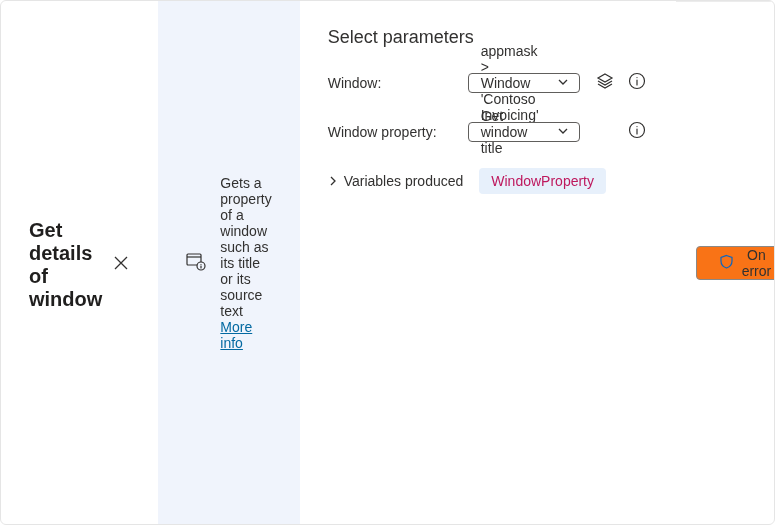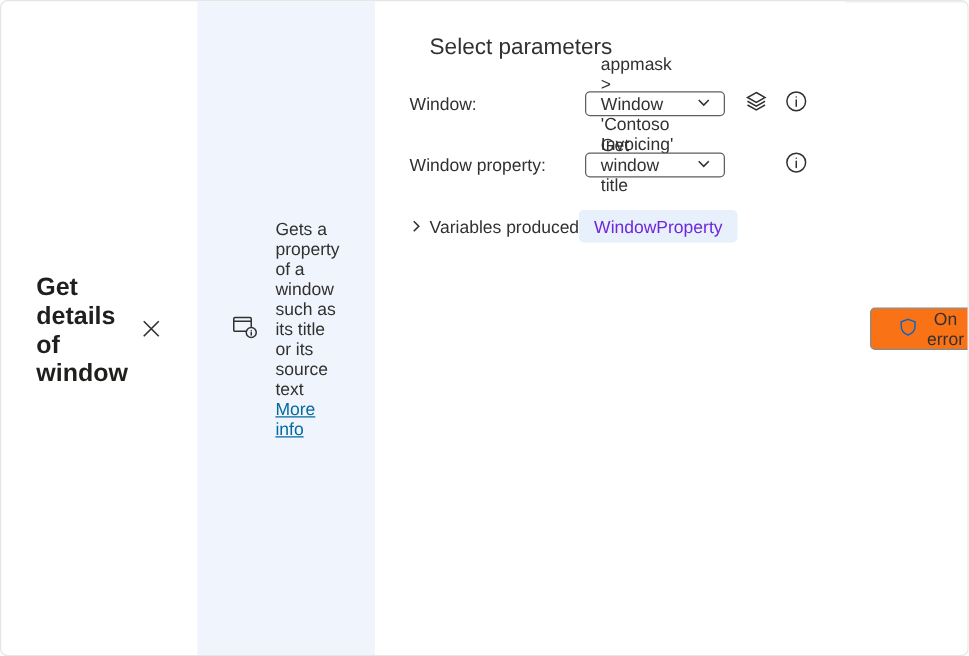--- a/index.html
+++ b/index.html
@@ -52,21 +52,21 @@
   }
   .info-strip a { color: #0369a1; text-decoration: underline; }
   .body {
     padding: 26px 28px 0 28px;
     flex: 1;
   }
   .section-title {
     font-size: 18px;
     font-weight: 400;
     color: #323130;
-    margin: 0 0 22px 16px;
+    margin: 0 0 22px 0;
   }
   .form-row {
     display: flex;
     align-items: center;
     gap: 12px;
     margin-bottom: 24px;
   }
   .form-label {
     width: 128px;
     flex-shrink: 0;
@@ -104,33 +104,33 @@
     border: none;
     cursor: pointer;
     padding: 2px;
     color: #323130;
     display: flex;
     align-items: center;
   }
   .vars-row {
     display: flex;
     align-items: center;
-    gap: 0;
+    gap: 16px;
     margin-top: 4px;
   }
   .vars-toggle {
     display: flex;
     align-items: center;
     gap: 6px;
     cursor: pointer;
     color: #323130;
   }
   .var-chip {
     background: #e7f0fb;
-    color: #6d28d9;
+    color: #be185d;
     padding: 5px 12px;
     border-radius: 4px;
     font-size: 14px;
     cursor: pointer;
   }
   .footer {
     border-top: 1px solid #ececec;
     padding: 14px 20px;
     display: flex;
     align-items: center;

